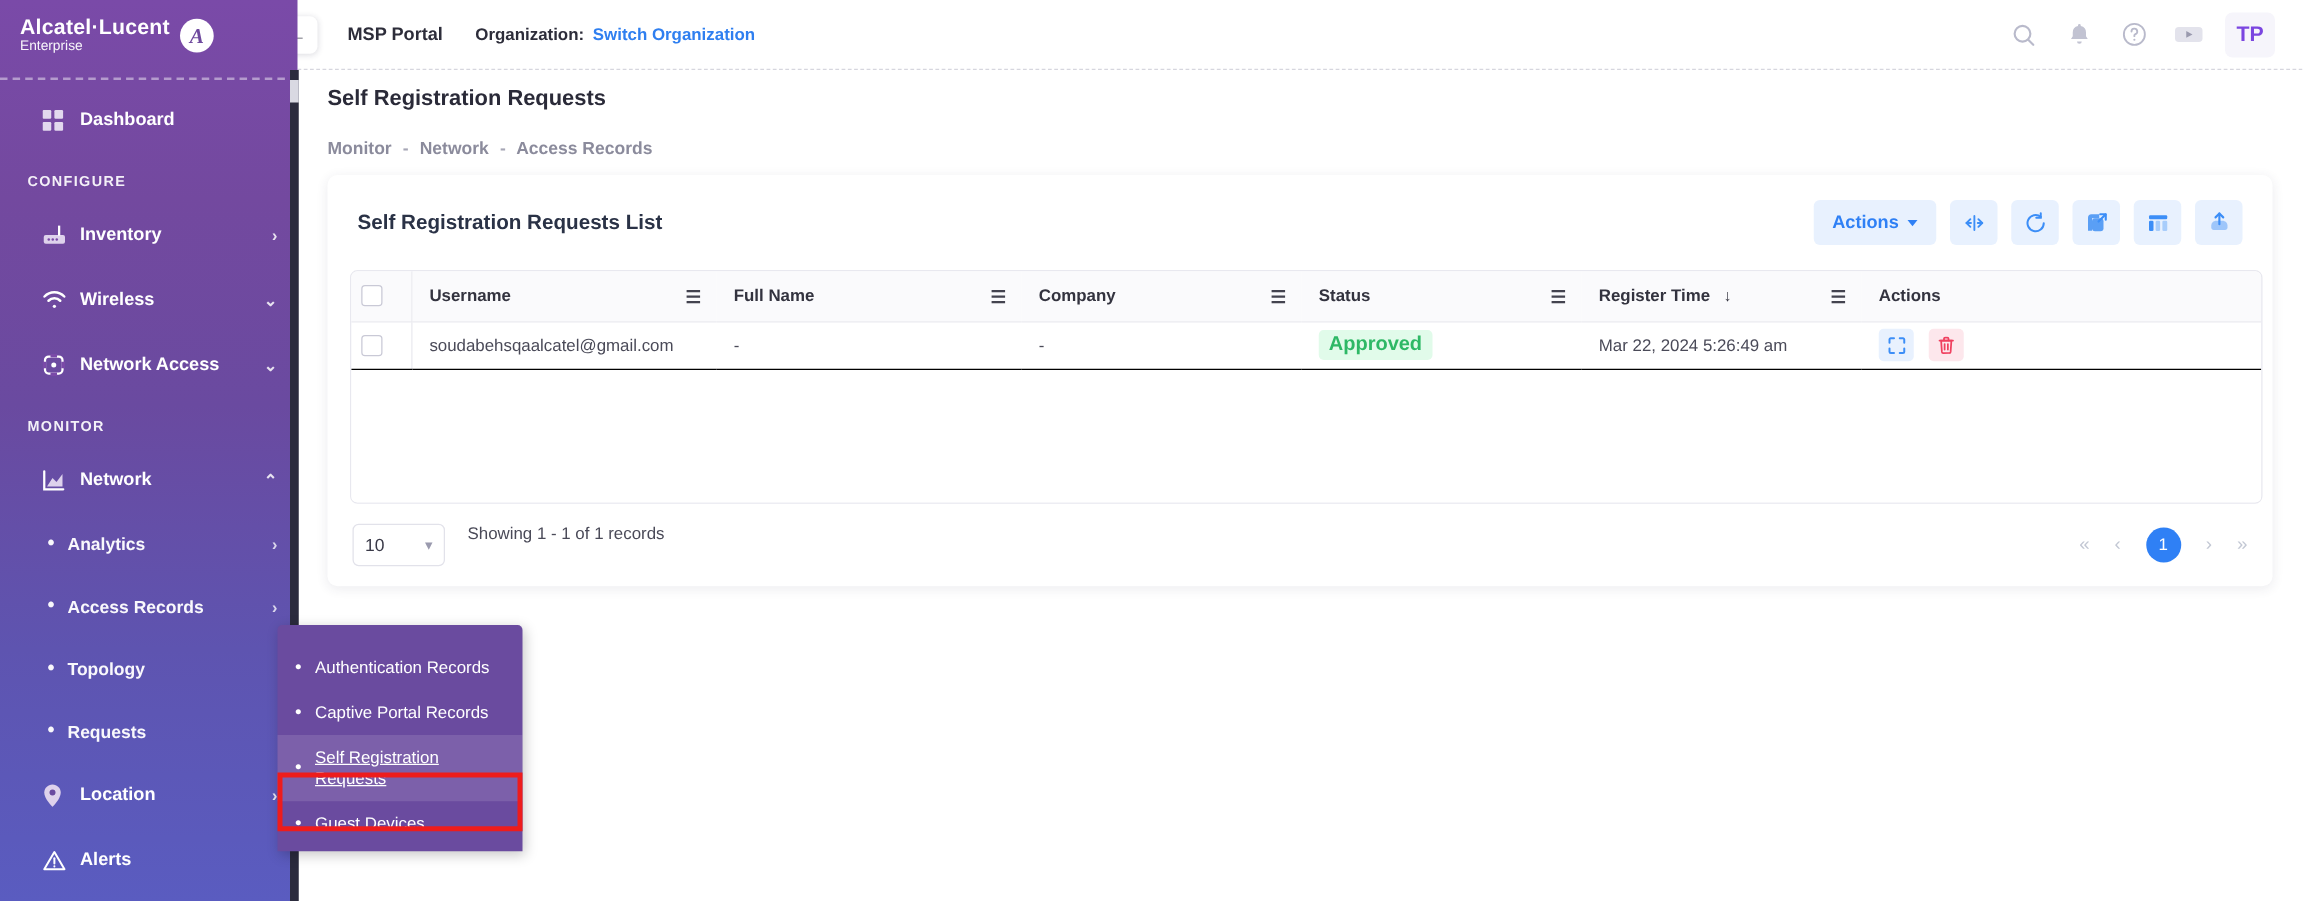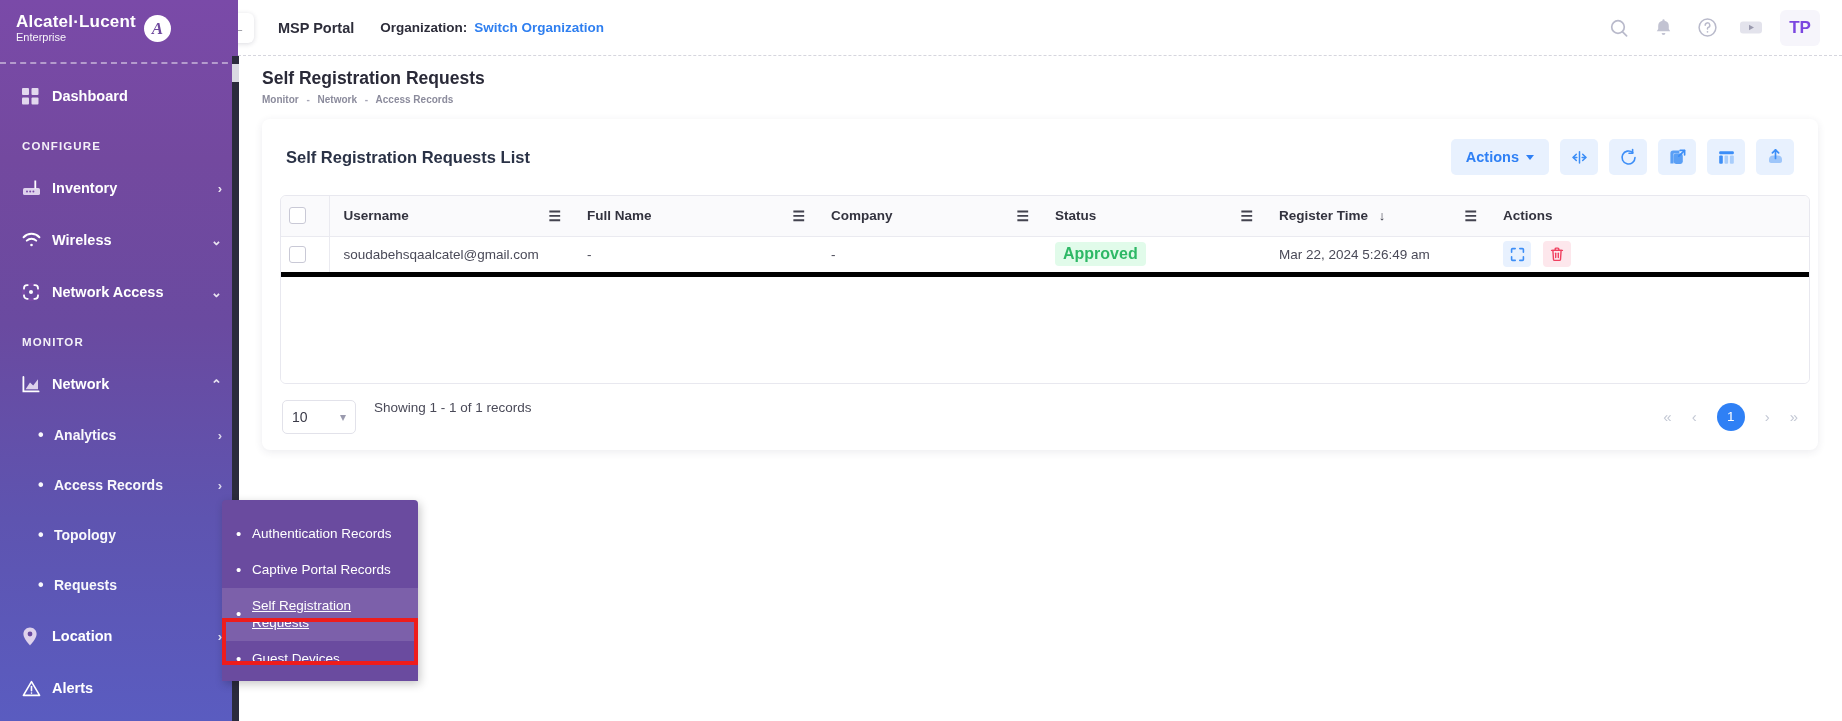--- a/index.html
+++ b/index.html
@@ -30,21 +30,21 @@
   }
   .brand-sep { border-top: 2px dashed rgba(255,255,255,.45); margin: 6px 0 0 0; }
 
   .nav { padding-top: 6px; flex: 1 1 auto; }
   .nav-group-label {
     color: rgba(255,255,255,.92); font-size: 11.5px; font-weight: 700;
     letter-spacing: 1.1px; padding: 18px 0 10px 22px;
   }
   .nav-item {
     display: flex; align-items: center; height: 52px; padding: 0 16px 0 22px;
-    color: #ffffff; font-size: 14.5px; font-weight: 700; cursor: pointer; position: relative;
+    color: #ffffff; font-size: 14.5px; font-weight: 700; cursor: pointer; position: relative; margin-left: 12px;
   }
   .nav-item .ico { width: 26px; flex: 0 0 26px; display: flex; align-items: center; justify-content: flex-start; }
   .nav-item .lbl { flex: 1 1 auto; margin-left: 4px; }
   .nav-item .chev { opacity: .85; font-size: 13px; }
   .nav-sub {
     display: flex; align-items: center; height: 50px; padding: 0 16px 0 38px;
     color: rgba(255,255,255,.96); font-size: 14px; font-weight: 700; cursor: pointer;
   }
   .nav-sub .dot { width: 16px; flex: 0 0 16px; font-size: 16px; line-height: 0; }
   .nav-sub .lbl { flex: 1 1 auto; }
@@ -93,21 +93,21 @@
     color: #b9bacb; cursor: pointer; margin-left: 10px;
   }
   .tb-avatar {
     width: 40px; height: 36px; margin-left: 12px; border-radius: 6px; background: #f6f5fb;
     display: flex; align-items: center; justify-content: center; gap: 3px;
     color: #7b46e0; font-size: 17px; font-weight: 700; cursor: pointer;
   }
 
   .page-head { padding: 12px 0 10px 24px; background: #fff; }
   .page-title { font-size: 17.5px; font-weight: 700; color: #2a2a38; }
-  .crumb { margin-top: 5px; font-size: 10px; color: #8b8b9c; font-weight: 700; }
+  .crumb { margin-top: 21px; font-size: 14px; color: #8b8b9c; font-weight: 700; }
   .crumb span { cursor: pointer; }
   .crumb .sep { margin: 0 5px; color: #a6a6b6; cursor: default; }
 
   .content { padding: 4px 24px 0 24px; }
   .card {
     background: #fff; border-radius: 8px; box-shadow: 0 2px 9px rgba(40,40,80,.09);
     padding: 0 0 14px 0;
   }
   .card-head { display: flex; align-items: center; padding: 20px 24px 14px 24px; }
   .card-title { font-size: 16.5px; font-weight: 700; color: #2a3246; }
@@ -129,21 +129,21 @@
   table { width: 100%; border-collapse: collapse; table-layout: fixed; }
   thead th {
     background: #fafafc; height: 40px; text-align: left; font-size: 13.5px; font-weight: 700;
     color: #33333f; padding: 0 14px; border-bottom: 1px solid #eaeaf0; position: relative;
     white-space: nowrap;
   }
   th.cb, td.cb { width: 48px; padding-left: 0; text-align: center; border-right: 1px solid #eaeaf0; }
   .chk { width: 17px; height: 17px; border: 1px solid #c9c9d6; border-radius: 3px; display: inline-block; background: #fff; cursor: pointer; vertical-align: middle; }
   .hmenu { position: absolute; right: 12px; top: 50%; transform: translateY(-50%); color: #43434f; font-size: 14px; line-height: 1; cursor: pointer; }
   .sortarrow { margin-left: 7px; font-size: 13px; color: #33333f; }
-  tbody td { height: 38px; font-size: 13.5px; color: #4a4a58; padding: 0 14px; border-bottom: 5px solid #000000; }
+  tbody td { height: 38px; font-size: 13.5px; color: #4a4a58; padding: 0 14px; border-bottom: 1px solid #000000; }
   .badge-approved {
     display: inline-block; padding: 3px 8px; border-radius: 4px;
     background: #e1fbea; color: #2eb866; font-size: 16px; font-weight: 700;
   }
   .act-btn {
     width: 28px; height: 26px; border-radius: 4px; display: inline-flex;
     align-items: center; justify-content: center; cursor: pointer; border: none; vertical-align: middle;
   }
   .act-view { background: #e8f1fe; color: #3c8ef7; }
   .act-del { background: #fde7ec; color: #f0405f; margin-left: 8px; }

